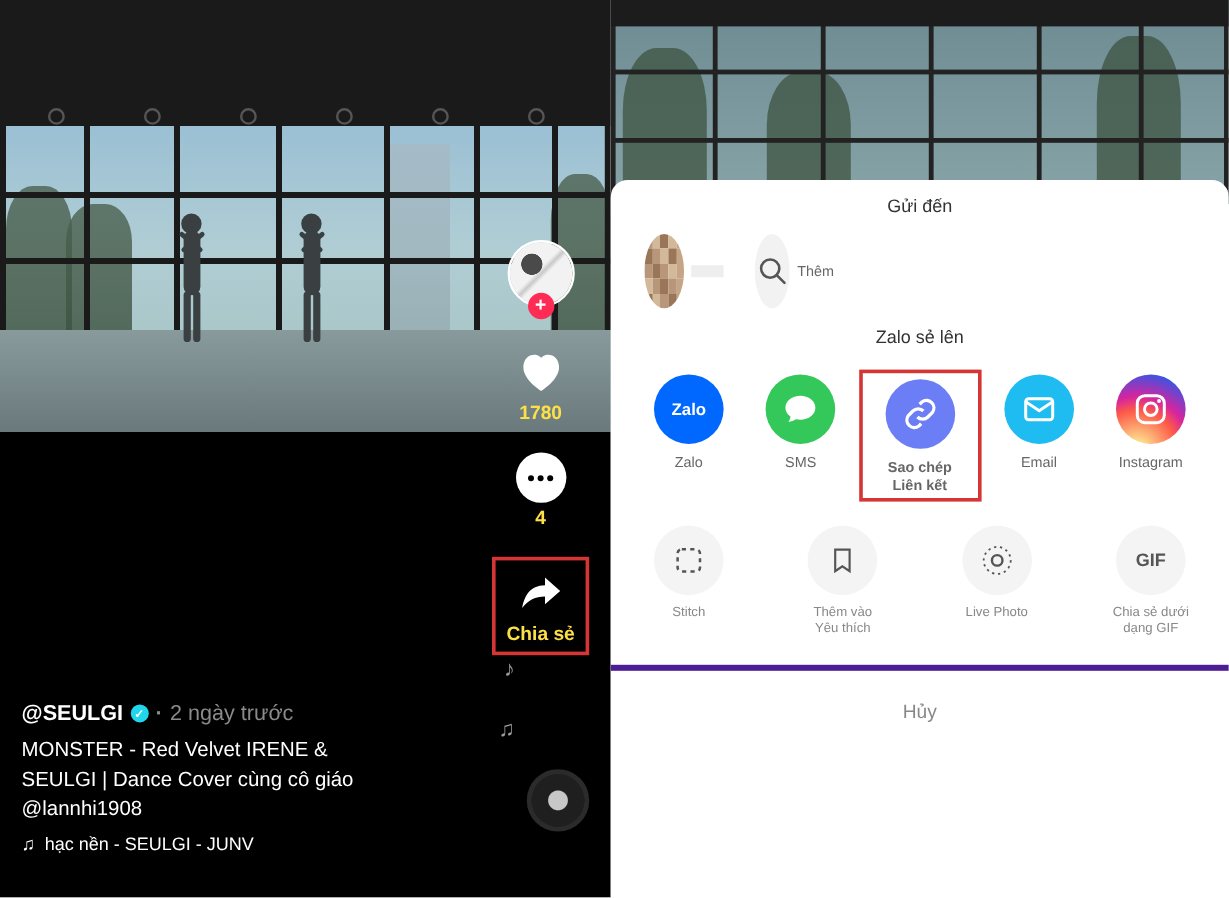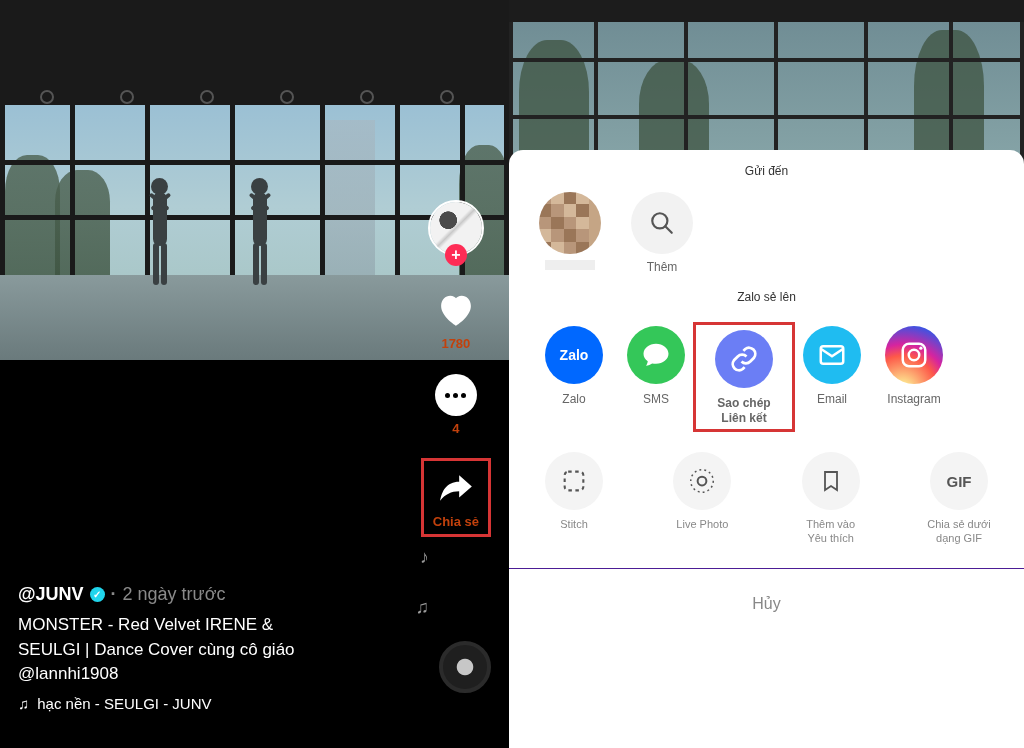--- a/index.html
+++ b/index.html
@@ -33,21 +33,21 @@
 .actions { position:absolute; right:18px; top:200px; display:flex; flex-direction:column; align-items:center; gap:22px; }
 .avatar-ring { width:56px; height:56px; border-radius:50%; background:#e6e6e6; border:2px solid #fff; position:relative; overflow:hidden; }
 .avatar-art { width:100%; height:100%; background: radial-gradient(circle at 35% 35%, #4a4a4a 0 18%, transparent 19%), linear-gradient(135deg,#f2f2f2 45%,#c9c9c9 50%,#f2f2f2 55%); }
 .plus-btn { position:absolute; left:50%; bottom:-10px; transform:translateX(-50%); width:22px; height:22px; background:#fe2c55; border-radius:50%; display:flex; align-items:center; justify-content:center; color:#fff; font-size:16px; font-weight:700; }
 .action-item{display:flex;flex-direction:column;align-items:center;gap:4px;}
 .action-icn{width:44px;height:44px;display:flex;align-items:center;justify-content:center;}
 .heart-svg { width:42px; height:42px; }
 .comment-bubble{width:42px;height:42px;background:#fff;border-radius:50%;display:flex;align-items:center;justify-content:center;gap:3px;}
 .cdot{width:5px;height:5px;border-radius:50%;background:#000;}
 .share-svg{width:38px;height:38px;}
-.action-lbl{font-size:13px;font-weight:600;color:#c2410c;}
+.action-lbl{font-size:16px;font-weight:600;color:#fde047;}
 .share-wrap{position:relative;padding:8px 12px;}
 .red-box-a{position:absolute;inset:0;border:3px solid #d63535;}
 
 .note-float{position:absolute;right:80px;font-size:18px;color:#9a9a9a;}
 .nf1{bottom:180px}.nf2{bottom:130px}
 .disc{position:absolute;right:18px;bottom:55px;width:52px;height:52px;border-radius:50%;background:radial-gradient(circle,#c7c7c7 0 25%,#1f1f1f 28% 100%);border:4px solid #2b2b2b;}
 
 .meta{position:absolute;left:18px;bottom:36px;right:110px;}
 .meta-line1{display:flex;align-items:center;gap:6px;font-size:18px;font-weight:600;margin-bottom:8px;}
 .verify{width:15px;height:15px;border-radius:50%;background:#20d5ec;display:inline-flex;align-items:center;justify-content:center;font-size:10px;color:#fff;}
@@ -63,54 +63,54 @@
 .bg-glass{position:absolute;inset:0;background:linear-gradient(180deg,#6d8a92 0%,#87a5a8 100%);}
 .bgm{position:absolute;top:0;bottom:0;width:4px;background:#222;}
 .bm1{left:0}.bm2{left:85px}.bm3{left:175px}.bm4{left:265px}.bm5{left:355px}.bm6{left:440px}.bm7{right:0}
 .bgh{position:absolute;left:0;right:0;height:4px;background:#222;}
 .bh1{top:58px}.bh2{top:115px}
 .bgtree{position:absolute;bottom:0;width:70px;height:130px;background:#3d5340;border-radius:40% 40% 0 0;opacity:.75;}
 .bt1{left:10px}.bt2{left:130px;height:110px}.bt3{right:40px;height:140px}
 .bg-ceil{position:absolute;top:0;left:0;right:0;height:22px;background:#1c1c1c;}
 
 .sheet{position:absolute;left:0;right:0;bottom:0;top:150px;background:#fff;border-radius:14px 14px 0 0;padding-top:14px;}
-.section-title{text-align:center;font-size:12px;font-weight:500;color:#333;margin-bottom:14px;}
+.section-title{text-align:center;font-size:15px;font-weight:500;color:#333;margin-bottom:14px;}
 
 .send-row{display:flex;gap:26px;padding:0 28px 16px;}
-.send-person{display:flex;flex-direction:column;align-items:center;gap:6px;width:66px;}
+.send-person{display:flex;flex-direction:row;align-items:center;gap:6px;width:66px;}
 .blur-av{width:62px;height:62px;border-radius:50%;overflow:hidden;}
 .mosaic{width:100%;height:100%;display:grid;grid-template-columns:repeat(5,1fr);grid-template-rows:repeat(5,1fr);}
 .mosaic div{background:#b8967a;}
 .mosaic div:nth-child(2n){background:#d4b89a;}
 .mosaic div:nth-child(3n){background:#9a7658;}
 .mosaic div:nth-child(5n){background:#c5a585;}
 .blur-name{width:50px;height:10px;background:#eee;}
 .more-circ{width:62px;height:62px;border-radius:50%;background:#f2f2f2;display:flex;align-items:center;justify-content:center;}
 .send-lbl{font-size:12px;color:#666;}
 
-.share-row{display:flex;justify-content:flex-start;padding:8px 24px 0;margin-top:6px;}
+.share-row{display:flex;justify-content:space-between;padding:8px 24px 0;margin-top:6px;}
 .share-cell{display:flex;flex-direction:column;align-items:center;gap:8px;width:82px;}
 .share-ico{width:58px;height:58px;border-radius:50%;display:flex;align-items:center;justify-content:center;color:#fff;}
 .zalo{background:#0068ff;font-size:14px;font-weight:700;}
 .sms{background:#34c759;}
 .copylink{background:#6b7ef5;}
 .email{background:#1fbcf1;}
 .insta{background:radial-gradient(circle at 30% 110%,#fdf497 0%,#fdf497 5%,#fd5949 45%,#d6249f 60%,#285aeb 90%);}
 .share-txt{font-size:12px;color:#666;text-align:center;line-height:1.25;}
 
 .copy-wrap{position:relative;padding:4px 6px 4px;font-weight:bold;}
 .red-box-b{position:absolute;top:-4px;left:-4px;right:-4px;bottom:-2px;border:3px solid #d63535;}
 
 .tool-row{display:flex;justify-content:space-between;padding:22px 24px 0;}
 .tool-cell{display:flex;flex-direction:column;align-items:center;gap:8px;width:82px;}
 .tool-ico{width:58px;height:58px;border-radius:50%;background:#f4f4f4;display:flex;align-items:center;justify-content:center;}
 .tool-txt{font-size:11px;color:#888;text-align:center;line-height:1.25;}
 .gif-txt{font-size:15px;font-weight:700;color:#555;}
 
-.cancel{text-align:center;font-size:16px;color:#888;padding:26px 0 12px;margin-top:22px;border-top:1px solid #4c1d95;}
+.cancel{text-align:center;font-size:16px;color:#888;padding:26px 0 12px;margin-top:22px;border-top:5px solid #4c1d95;}
 </style>
 </head>
 <body>
 
 <div class="panel-left">
   <div class="video-area">
     <div class="ceiling">
       <div class="ceiling-light cl1"></div>
         <div class="ceiling-light cl2"></div>
         <div class="ceiling-light cl3"></div>
@@ -190,21 +190,21 @@
       </div>
     </div>
   </div>
 
   <span class="note-float nf1">♪</span>
   <span class="note-float nf2">♫</span>
   <div class="disc"></div>
 
   <div class="meta">
     <div class="meta-line1">
-      <span>@JUNV</span>
+      <span>@SEULGI</span>
       <span class="verify">✓</span>
       <span class="sep-dot">·</span>
       <span class="timeago">2 ngày trước</span>
     </div>
     <div class="caption">
       <div>MONSTER - Red Velvet IRENE &amp;</div>
       <div>SEULGI | Dance Cover cùng cô giáo</div>
       <div>@lannhi1908</div>
     </div>
     <div class="sound-row">
@@ -329,34 +329,34 @@
       <div class="tool-cell">
         <div class="tool-ico">
           <svg width="28" height="28" viewBox="0 0 24 24">
               <rect x="4" y="4" width="16" height="16" rx="3" fill="none" stroke="#555" stroke-width="1.8" stroke-dasharray="3 3"></rect>
             </svg>
         </div>
         <span class="tool-txt">Stitch</span>
       </div>
       <div class="tool-cell">
         <div class="tool-ico">
+          <svg width="24" height="28" viewBox="0 0 24 24">
+              <path d="M6 3h12v18l-6-4-6 4V3z" fill="none" stroke="#555" stroke-width="1.8"></path>
+            </svg>
+        </div>
+        <span class="tool-txt"><span>Thêm vào</span><br><span>Yêu thích</span></span>
+      </div>
+      <div class="tool-cell">
+        <div class="tool-ico">
           <svg width="30" height="30" viewBox="0 0 24 24">
               <circle cx="12" cy="12" r="3.5" fill="none" stroke="#555" stroke-width="1.6"></circle>
               <circle cx="12" cy="12" r="9" fill="none" stroke="#555" stroke-width="1.2" stroke-dasharray="1.5 2.5"></circle>
             </svg>
         </div>
         <span class="tool-txt">Live Photo</span>
-      </div>
-      <div class="tool-cell">
-        <div class="tool-ico">
-          <svg width="24" height="28" viewBox="0 0 24 24">
-              <path d="M6 3h12v18l-6-4-6 4V3z" fill="none" stroke="#555" stroke-width="1.8"></path>
-            </svg>
-        </div>
-        <span class="tool-txt"><span>Thêm vào</span><br><span>Yêu thích</span></span>
       </div>
       <div class="tool-cell">
         <div class="tool-ico">
             <span class="gif-txt">GIF</span>
           </div>
         <span class="tool-txt"><span>Chia sẻ dưới</span><br><span>dạng GIF</span></span>
       </div>
     </div>
 
     <div class="cancel">Hủy</div>

